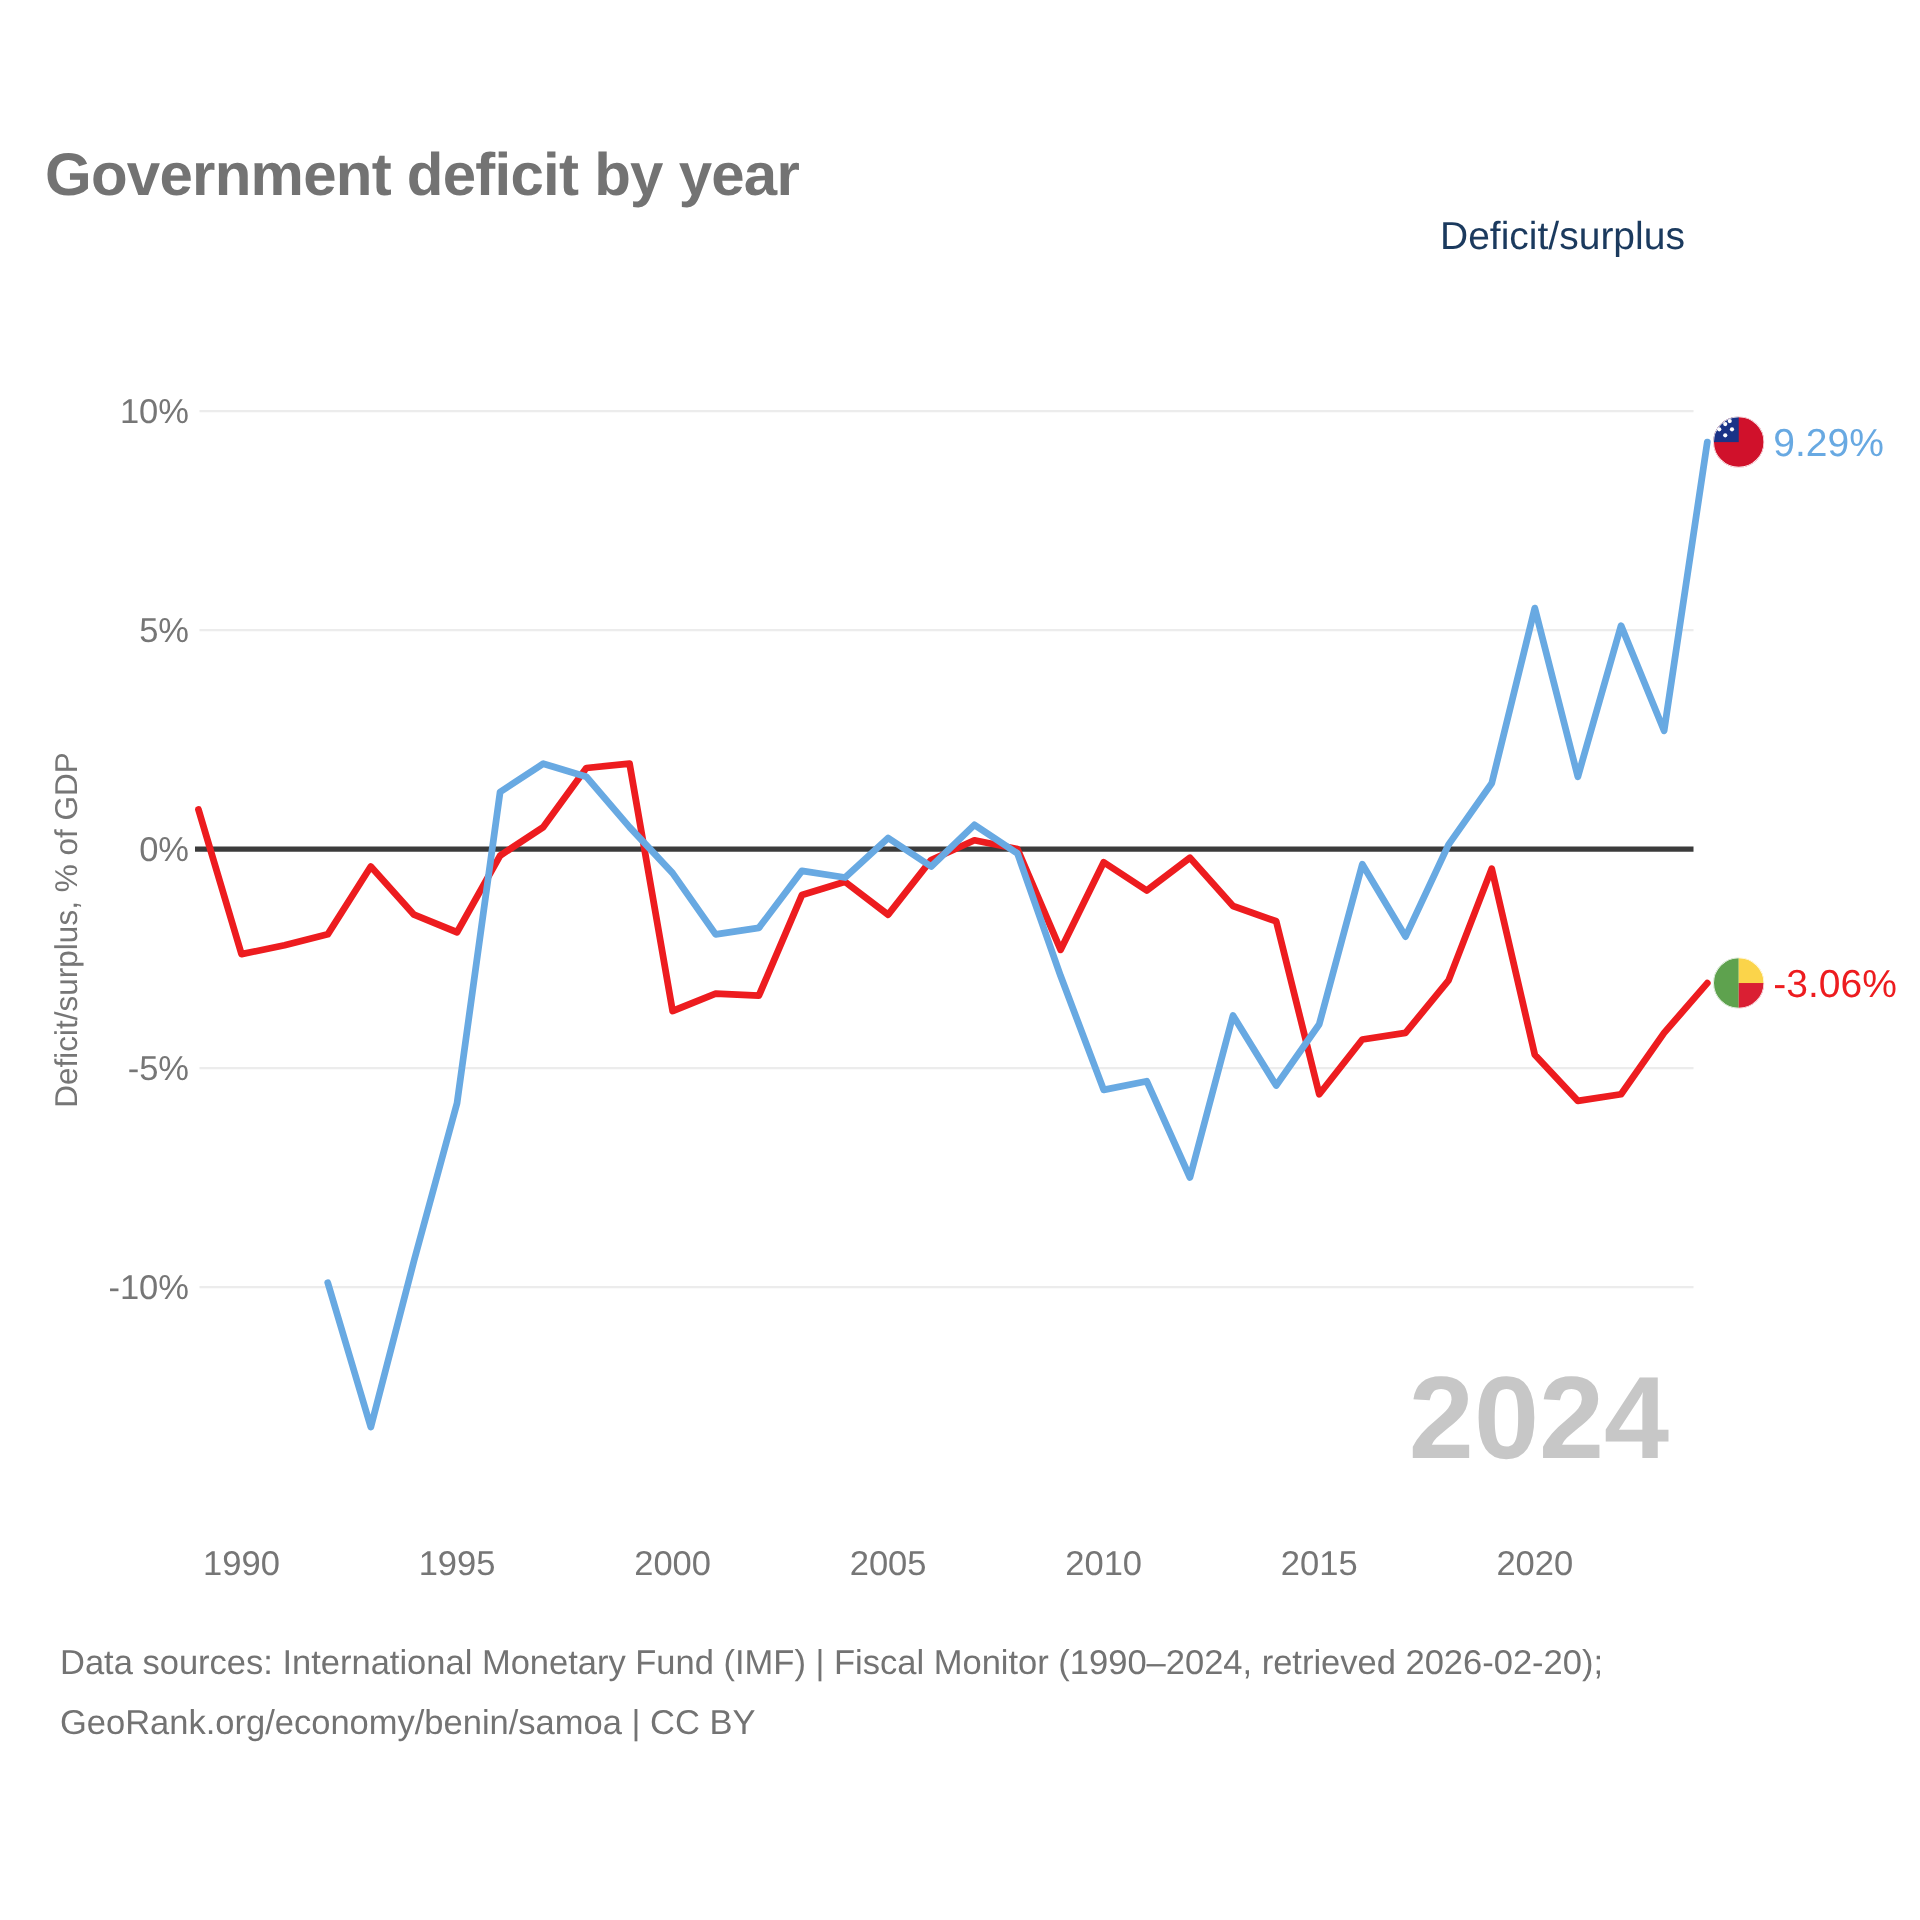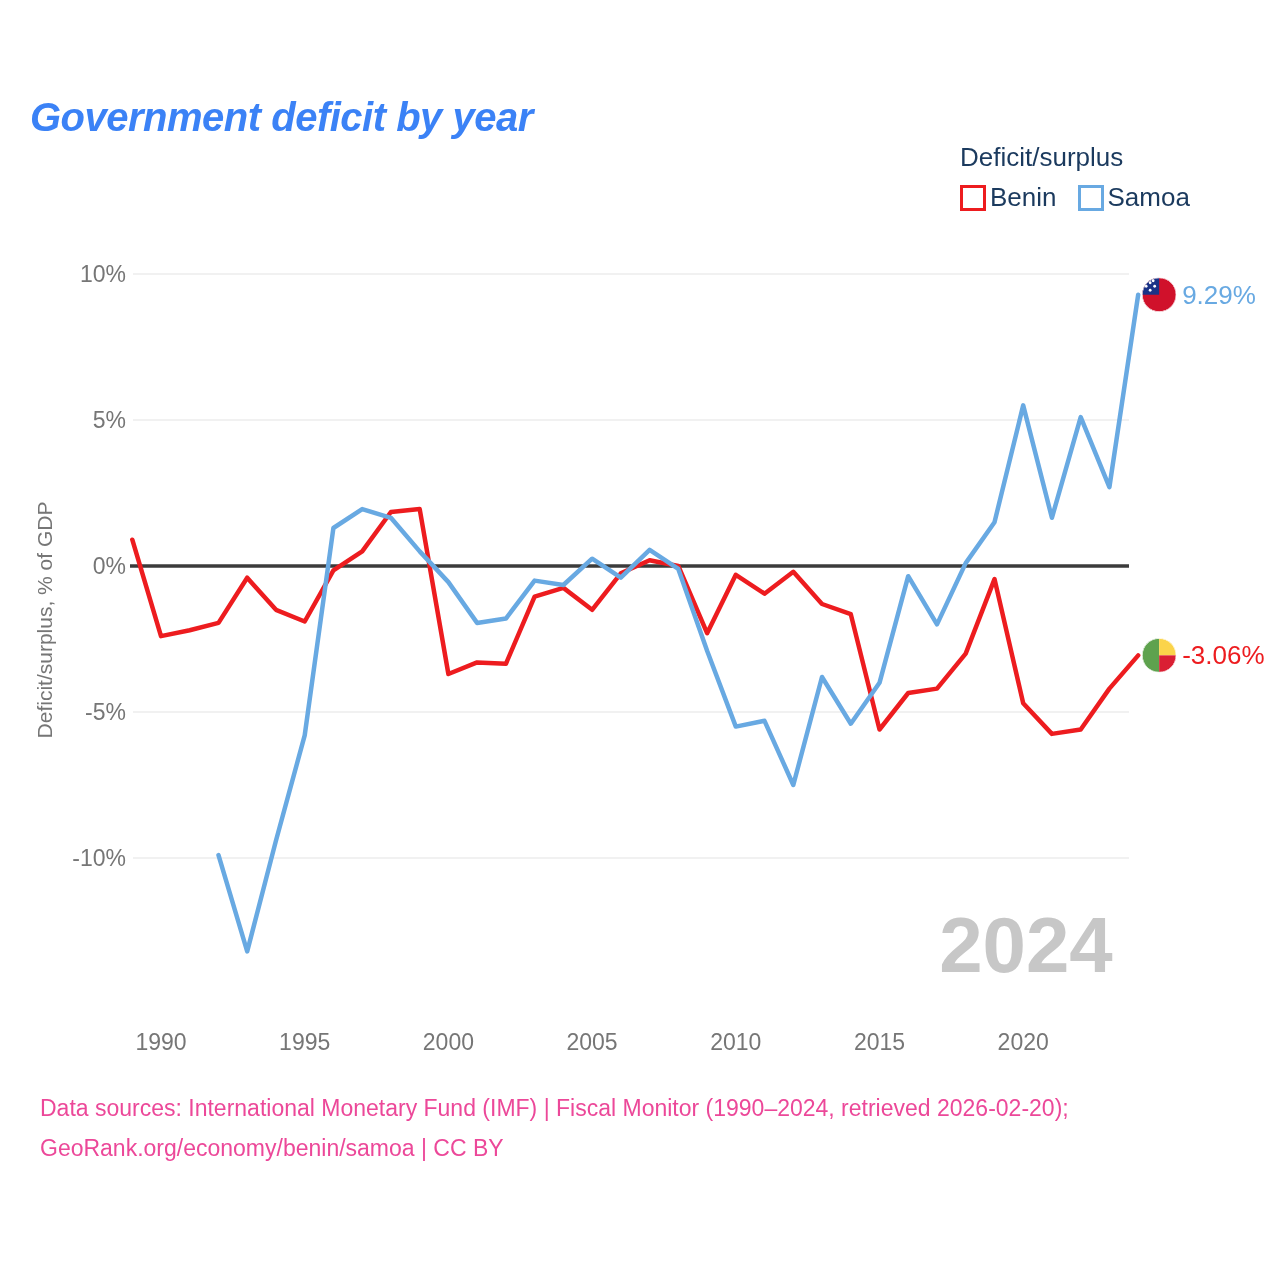--- a/index.html
+++ b/index.html
@@ -23,34 +23,24 @@
     white-space:nowrap;font-size:21px;
   }
   .footer{
     position:absolute;left:40px;top:1088px;width:1210px;
     font-size:23px;line-height:40px;
   }
 </style>
 </head>
 <body>
 
-<h1 class="title" style="color: #3b82f6; font-style: italic;">Government deficit by year</h1>
+<h1 class="title" style="color: #737373;">Government deficit by year</h1>
 
 <div class="legend" style="color: rgb(27, 58, 94);">
   <div class="legend-title">Deficit/surplus</div>
-  <div class="legend-items">
-    <div class="legend-item">
-      <span class="swatch" id="swatch-benin" style="border-color: rgb(237, 28, 31);"></span>
-      <span>Benin</span>
-    </div>
-    <div class="legend-item">
-      <span class="swatch" id="swatch-samoa" style="border-color: rgb(104, 169, 226);"></span>
-      <span>Samoa</span>
-    </div>
-  </div>
 </div>
 
 <div class="y-axis-title" style="color: rgb(118, 118, 118);">Deficit/surplus, % of GDP</div>
 
 <svg id="chart" viewBox="0 0 1280 1280">
     <line x1="133" y1="274" x2="1129" y2="274" stroke="#ececec" stroke-width="1.5"></line>
     <text x="126" y="282" text-anchor="end" font-size="23" fill="#767676">10%</text>
     <line x1="133" y1="420" x2="1129" y2="420" stroke="#ececec" stroke-width="1.5"></line>
     <text x="126" y="428" text-anchor="end" font-size="23" fill="#767676">5%</text>
     <text x="126" y="574" text-anchor="end" font-size="23" fill="#767676">0%</text>
@@ -88,16 +78,16 @@
       <circle cx="1150.1599999999999" cy="282.732" r="1.4" fill="#ffffff"></circle>
       <circle cx="1154.6599999999999" cy="286.232" r="1.4" fill="#ffffff"></circle>
       <circle cx="1150.1599999999999" cy="290.232" r="1.4" fill="#ffffff"></circle>
       <circle cx="1146.1599999999999" cy="286.232" r="1.4" fill="#ffffff"></circle>
       <circle cx="1153.1599999999999" cy="280.732" r="1.4" fill="#ffffff"></circle>
       <circle cx="1159.1599999999999" cy="294.732" r="17" fill="none" stroke="#ffffff" stroke-width="1"></circle>
     </g>
     <text x="1182.1599999999999" y="303.732" text-anchor="start" font-size="26" fill="#68a9e2">9.29%</text>
   </svg>
 
-<div class="footer" style="color: #ec4899;">
+<div class="footer" style="color: #737373;">
   <div>Data sources: International Monetary Fund (IMF) | Fiscal Monitor (1990–2024, retrieved 2026-02-20);</div>
   <div>GeoRank.org/economy/benin/samoa | CC BY</div>
 </div>
 
 </body></html>

